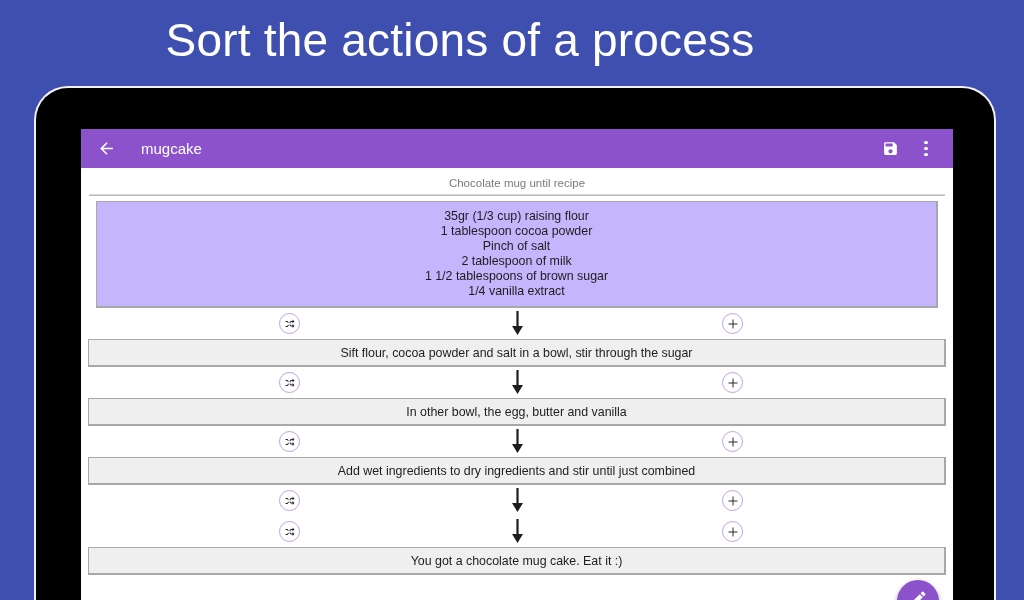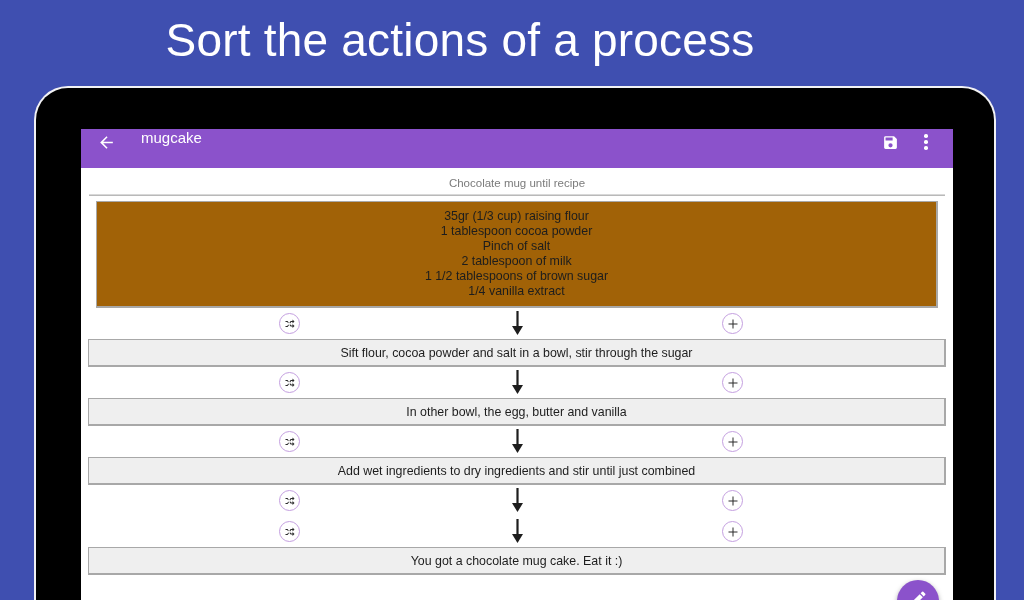--- a/index.html
+++ b/index.html
@@ -43,20 +43,21 @@
     width: 872px; height: 497px;
     background: #ffffff;
     overflow: hidden;
   }
 
   
   .appbar {
     height: 39px;
     background: #8b52cb;
     display: flex;
+    align-items: center;
     padding: 0 14px 0 12px;
     position: relative;
   }
   .appbar-back {
     width: 26px; height: 26px;
     display: flex; align-items: center; justify-content: center;
     flex: 0 0 auto;
   }
   .appbar-title {
     color: #ffffff;
@@ -90,21 +91,21 @@
     padding: 9px 0 5px 0;
   }
   .title-underline {
     height: 2px;
     background: #b9b9b9;
     margin: 0 2px 5px 2px;
     border-top: 1px solid #d8d8d8;
   }
 
   .card {
-    background: #a16207;
+    background: #c4b5fd;
     border: 1px solid #a8a8a8;
     border-bottom-width: 2px;
     border-right-width: 2px;
     margin: 0 9px;
   }
   .ingredients {
     padding: 7px 0 8px 0;
     text-align: center;
   }
   .ingredients .line {

